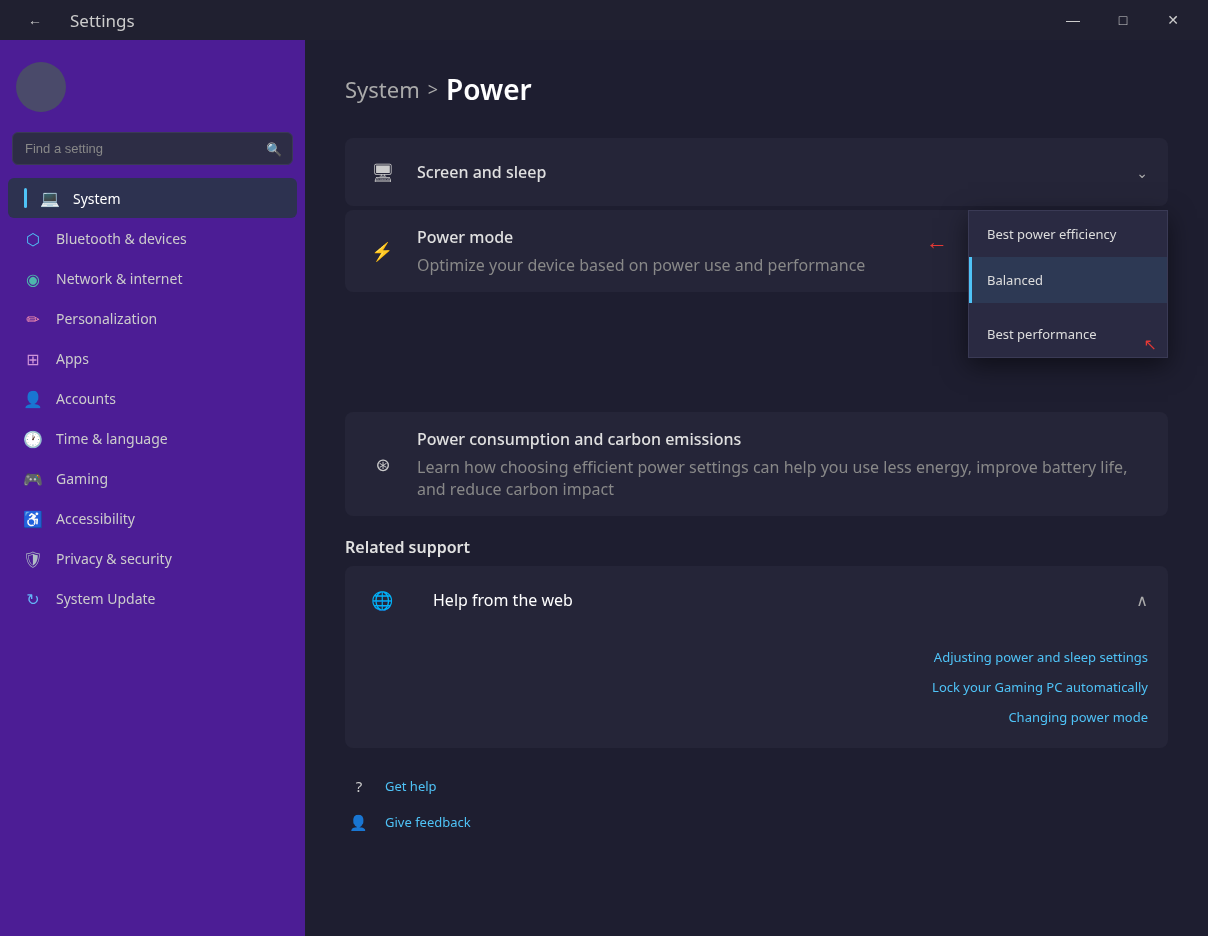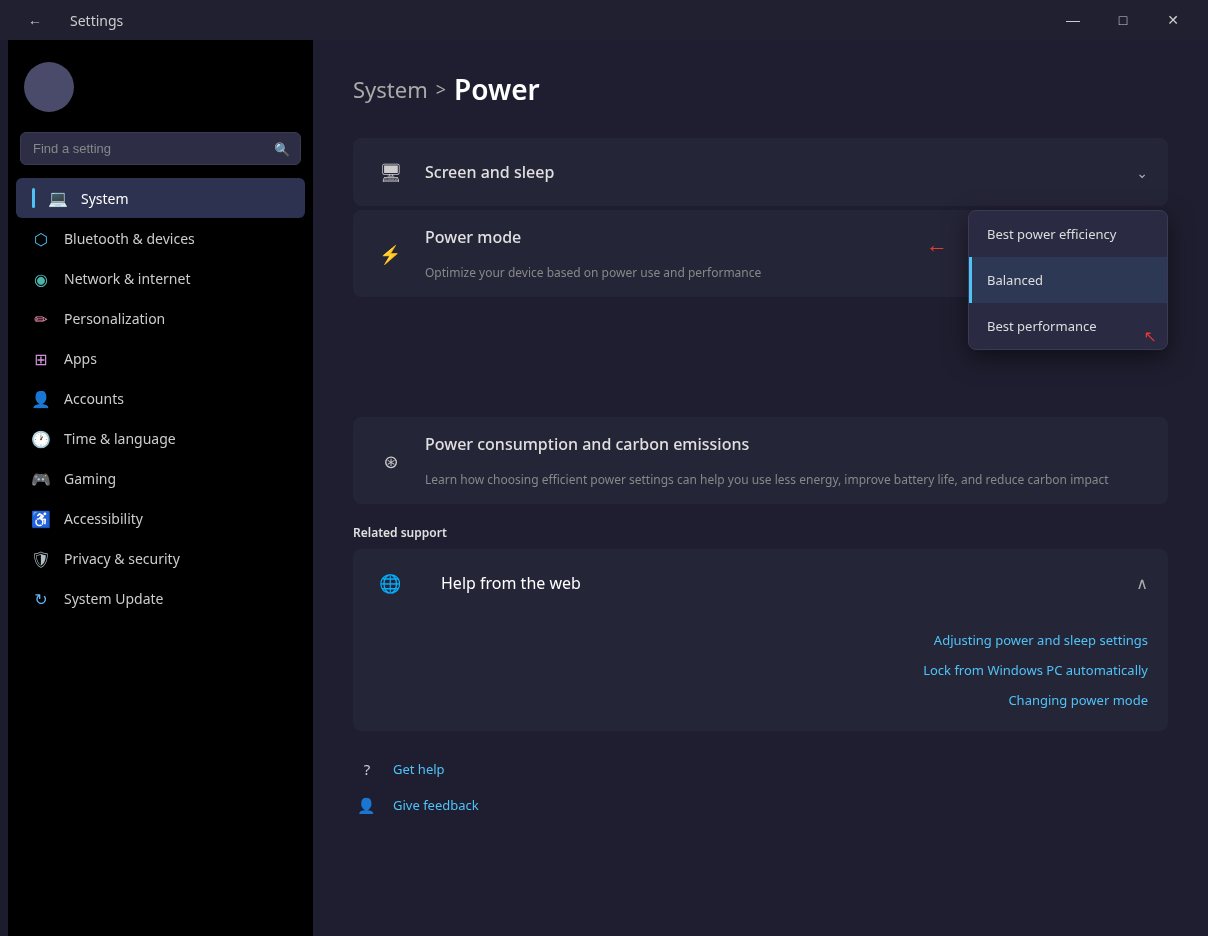--- a/index.html
+++ b/index.html
@@ -20,21 +20,21 @@
       background: #202030;
       height: 40px;
       padding: 0 12px;
     }
     .titlebar-left {
       display: flex;
       align-items: center;
       gap: 12px;
     }
     .titlebar-title {
-      font-size: 14px;
+      font-size: 17px;
       color: #ccc;
     }
     .titlebar-controls {
       display: flex;
       gap: 4px;
     }
     .titlebar-btn {
       width: 46px;
       height: 32px;
       background: transparent;
@@ -50,26 +50,25 @@
     
     .app-container {
       display: flex;
       height: calc(936px - 40px);
       background: #1c1c2e;
     }
 
     
     .sidebar {
       width: 305px;
-      background: #000000;
+      background: #4c1d95;
       display: flex;
       flex-direction: column;
       padding-top: 10px;
       flex-shrink: 0;
-      margin-left: 8px;
     }
 
     .user-profile {
       display: flex;
       align-items: center;
       padding: 12px 16px 20px 16px;
     }
     .avatar {
       width: 50px;
       height: 50px;
@@ -198,23 +197,23 @@
       flex-shrink: 0;
       margin-right: 16px;
     }
     .settings-row-text { flex: 1; }
     .settings-row-title {
       font-size: 16px;
       color: #e0e0e0;
       font-weight: 500;
     }
     .settings-row-subtitle {
-      font-size: 12px;
+      font-size: 16px;
       color: #888;
-      margin-top: 16px;
+      margin-top: 6px;
     }
     .settings-row-action {
       display: flex;
       align-items: center;
       gap: 8px;
     }
     .chevron-down {
       color: #aaa;
       font-size: 14px;
     }
@@ -231,21 +230,21 @@
       font-size: 22px;
     }
 
     
     .dropdown-menu {
       position: absolute;
       right: 0;
       top: 0;
       background: #2a2a42;
       border: 1px solid #3a3a55;
-      border-radius: 8px;
+      border-radius: 0;
       width: 200px;
       z-index: 100;
       overflow: hidden;
       box-shadow: 0 8px 24px rgba(0,0,0,0.5);
     }
     .dropdown-item {
       padding: 14px 18px;
       font-size: 13px;
       color: #ddd;
       cursor: pointer;
@@ -257,21 +256,21 @@
       background: rgba(79, 195, 247, 0.1);
       border-left: 3px solid #4fc3f7;
       padding-left: 15px;
     }
     .power-mode-row {
       position: relative;
     }
 
     
     .section-title {
-      font-size: 12px;
+      font-size: 16px;
       color: #e0e0e0;
       font-weight: 600;
       margin: 20px 0 8px 0;
     }
     .support-card {
       background: #252538;
       border-radius: 8px;
       overflow: hidden;
     }
     .support-header {
@@ -428,21 +427,21 @@
         <span class="red-arrow" style="display:inline-block; transform: rotate(180deg) scaleX(-1);">←</span>
       </div>
 
       <div class="dropdown-menu">
         <div class="dropdown-item">
           <span>Best power efficiency</span>
         </div>
         <div class="dropdown-item selected">
           <span>Balanced</span>
         </div>
-        <div class="dropdown-item" style="position:relative;">
+        <div class="dropdown-item" style="position:relative;margin-top:8px;">
           <span>Best performance</span>
 
           <span style="position:absolute; right:10px; bottom:2px; font-size:16px; color:#e53935;">↖</span>
         </div>
       </div>
     </div>
 
     <div class="settings-row" style="margin-top: 120px;">
       <div class="settings-row-icon">⊛</div>
       <div class="settings-row-text">
@@ -456,21 +455,21 @@
     <div class="support-card">
       <div class="support-header">
         <div class="support-header-left">
           <div class="settings-row-icon">🌐</div>
           <span>Help from the web</span>
         </div>
         <span style="color:#aaa;">∧</span>
       </div>
       <div class="support-links" id="support-links-container">
       <a class="support-link">Adjusting power and sleep settings</a>
-          <a class="support-link">Lock from Windows PC automatically</a>
+          <a class="support-link">Lock your Gaming PC automatically</a>
           <a class="support-link">Changing power mode</a>
         </div>
     </div>
 
     <div class="footer-links">
       <div class="footer-link">
         <div class="footer-link-icon">?</div>
         <span>Get help</span>
       </div>
       <div class="footer-link">

